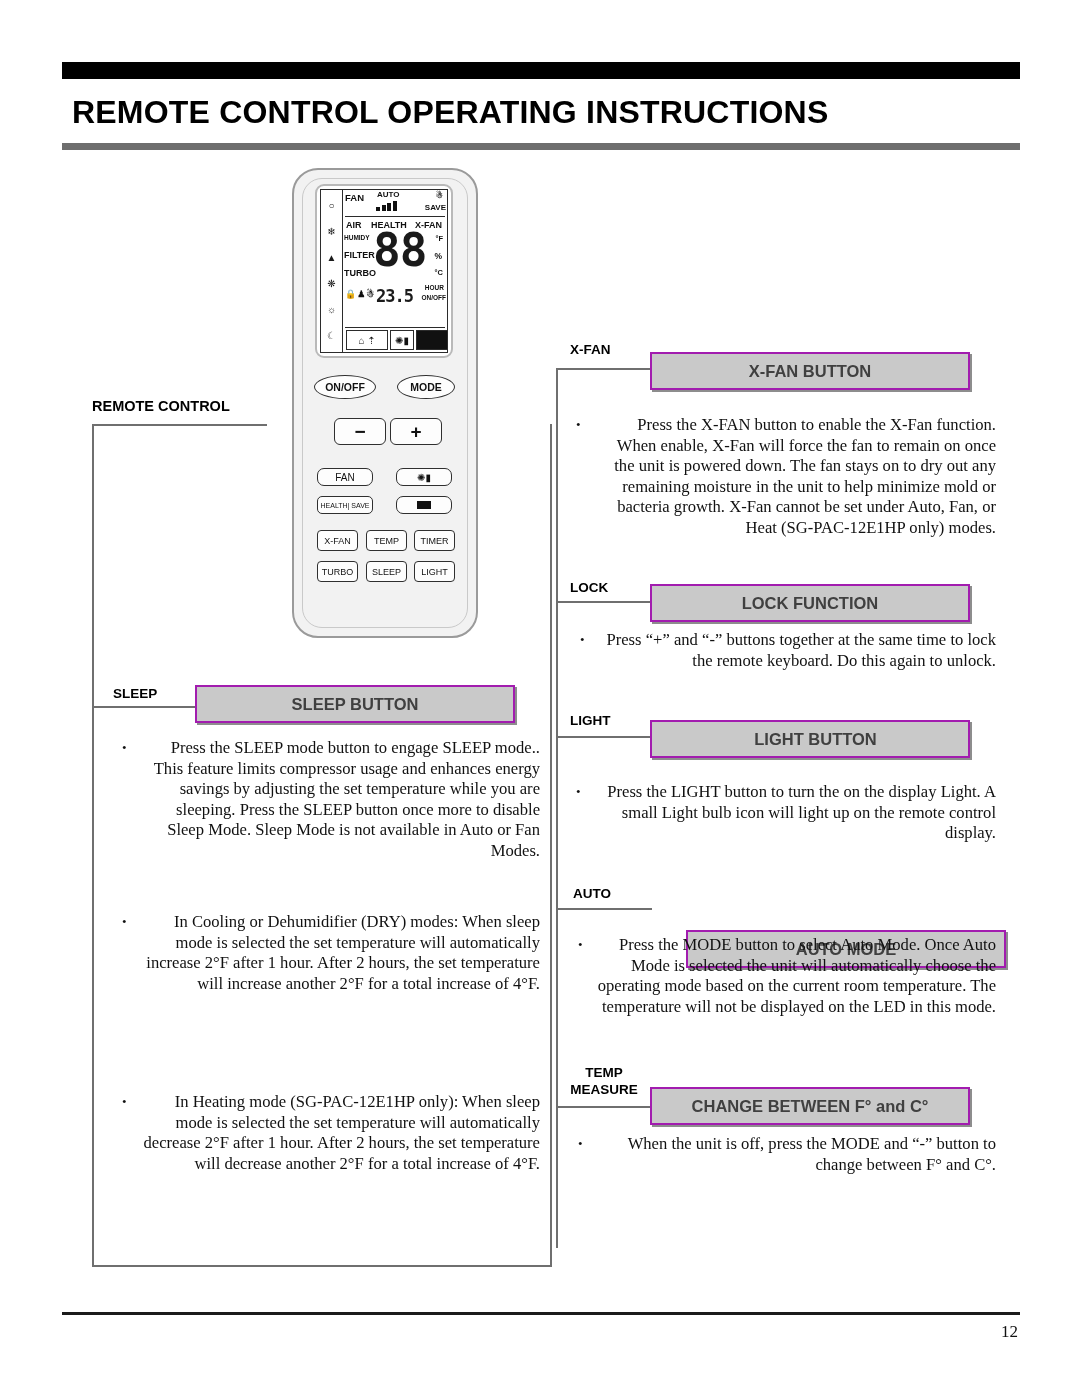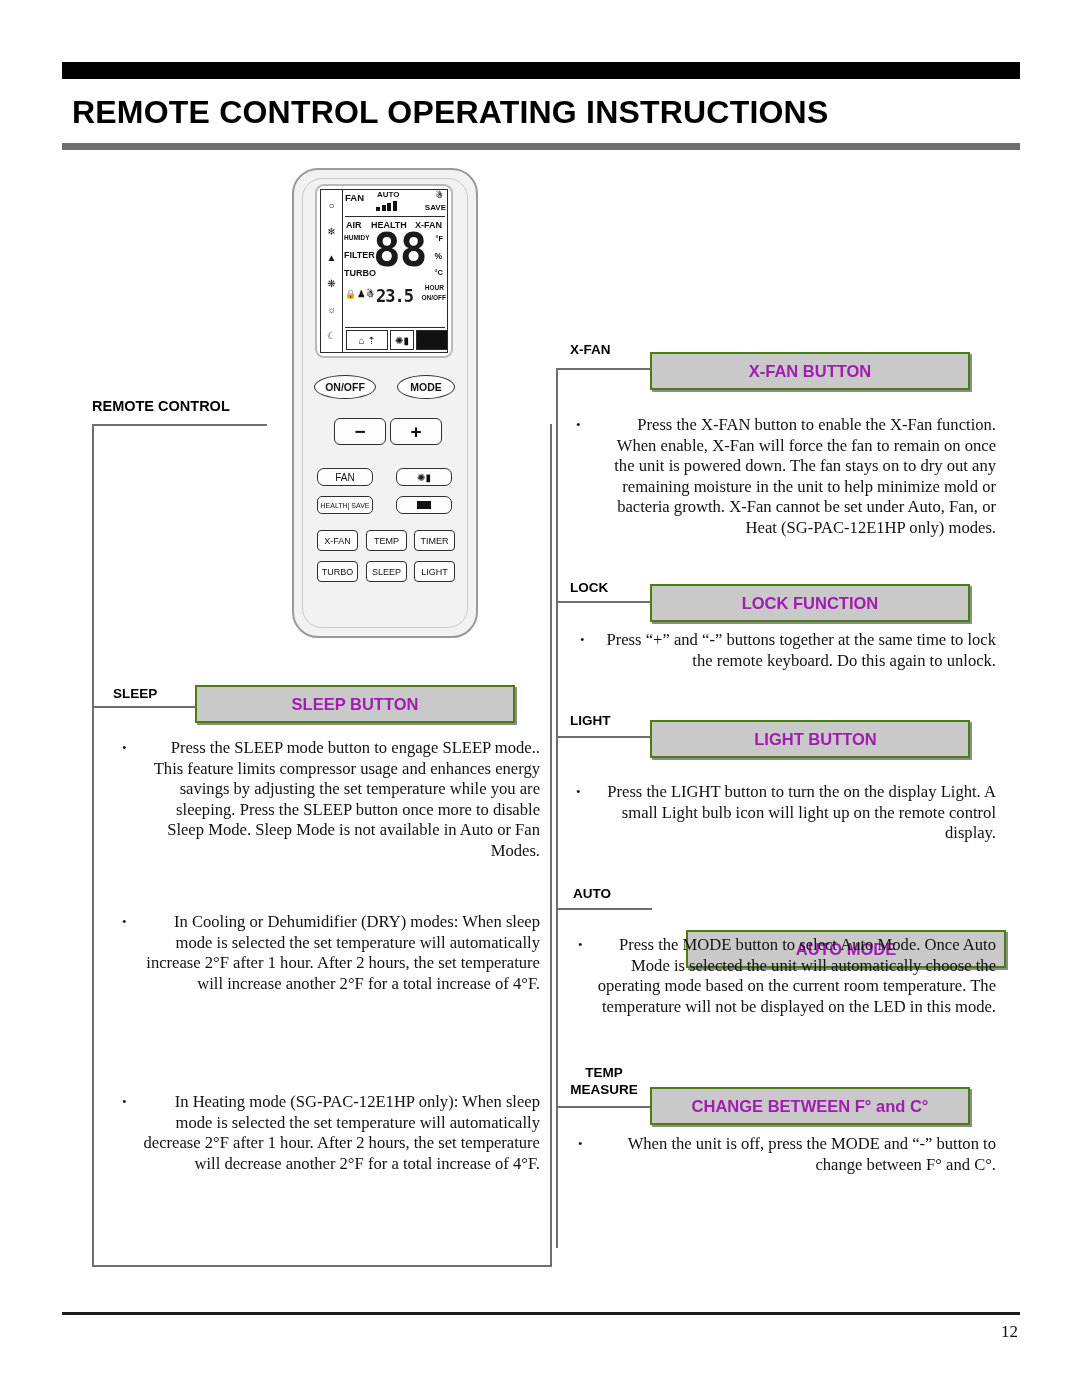--- a/index.html
+++ b/index.html
@@ -147,25 +147,25 @@
   .b-xfan  { left:23px;  top:360px; }
   .b-temp  { left:72px;  top:360px; }
   .b-timer { left:120px; top:360px; }
   .b-turbo { left:23px;  top:391px; }
   .b-sleep { left:72px;  top:391px; }
   .b-light { left:120px; top:391px; }
   .ico-swing { width:14px; height:8px; background:#111; }
   .sect-bar {
     position:absolute; top:-4px; height:38px;
     background:#c9c9c9;
-    border:2px solid #4d7c0f;
+    border:2px solid #a21caf;
     box-shadow:2px 2px 0 #8d8d8d;
     display:flex; align-items:center; justify-content:center;
     font-family:"Liberation Sans", sans-serif;
-    font-weight:bold; font-size:16.5px; color:#a21caf;
+    font-weight:bold; font-size:16.5px; color:#404040;
   }
   .body-text {
     position:relative;
     font-family:"Liberation Serif", serif;
     font-size:16.6px;
     line-height:20.6px;
     color:#111;
     padding-left:30px;
     text-align:right;
   }

